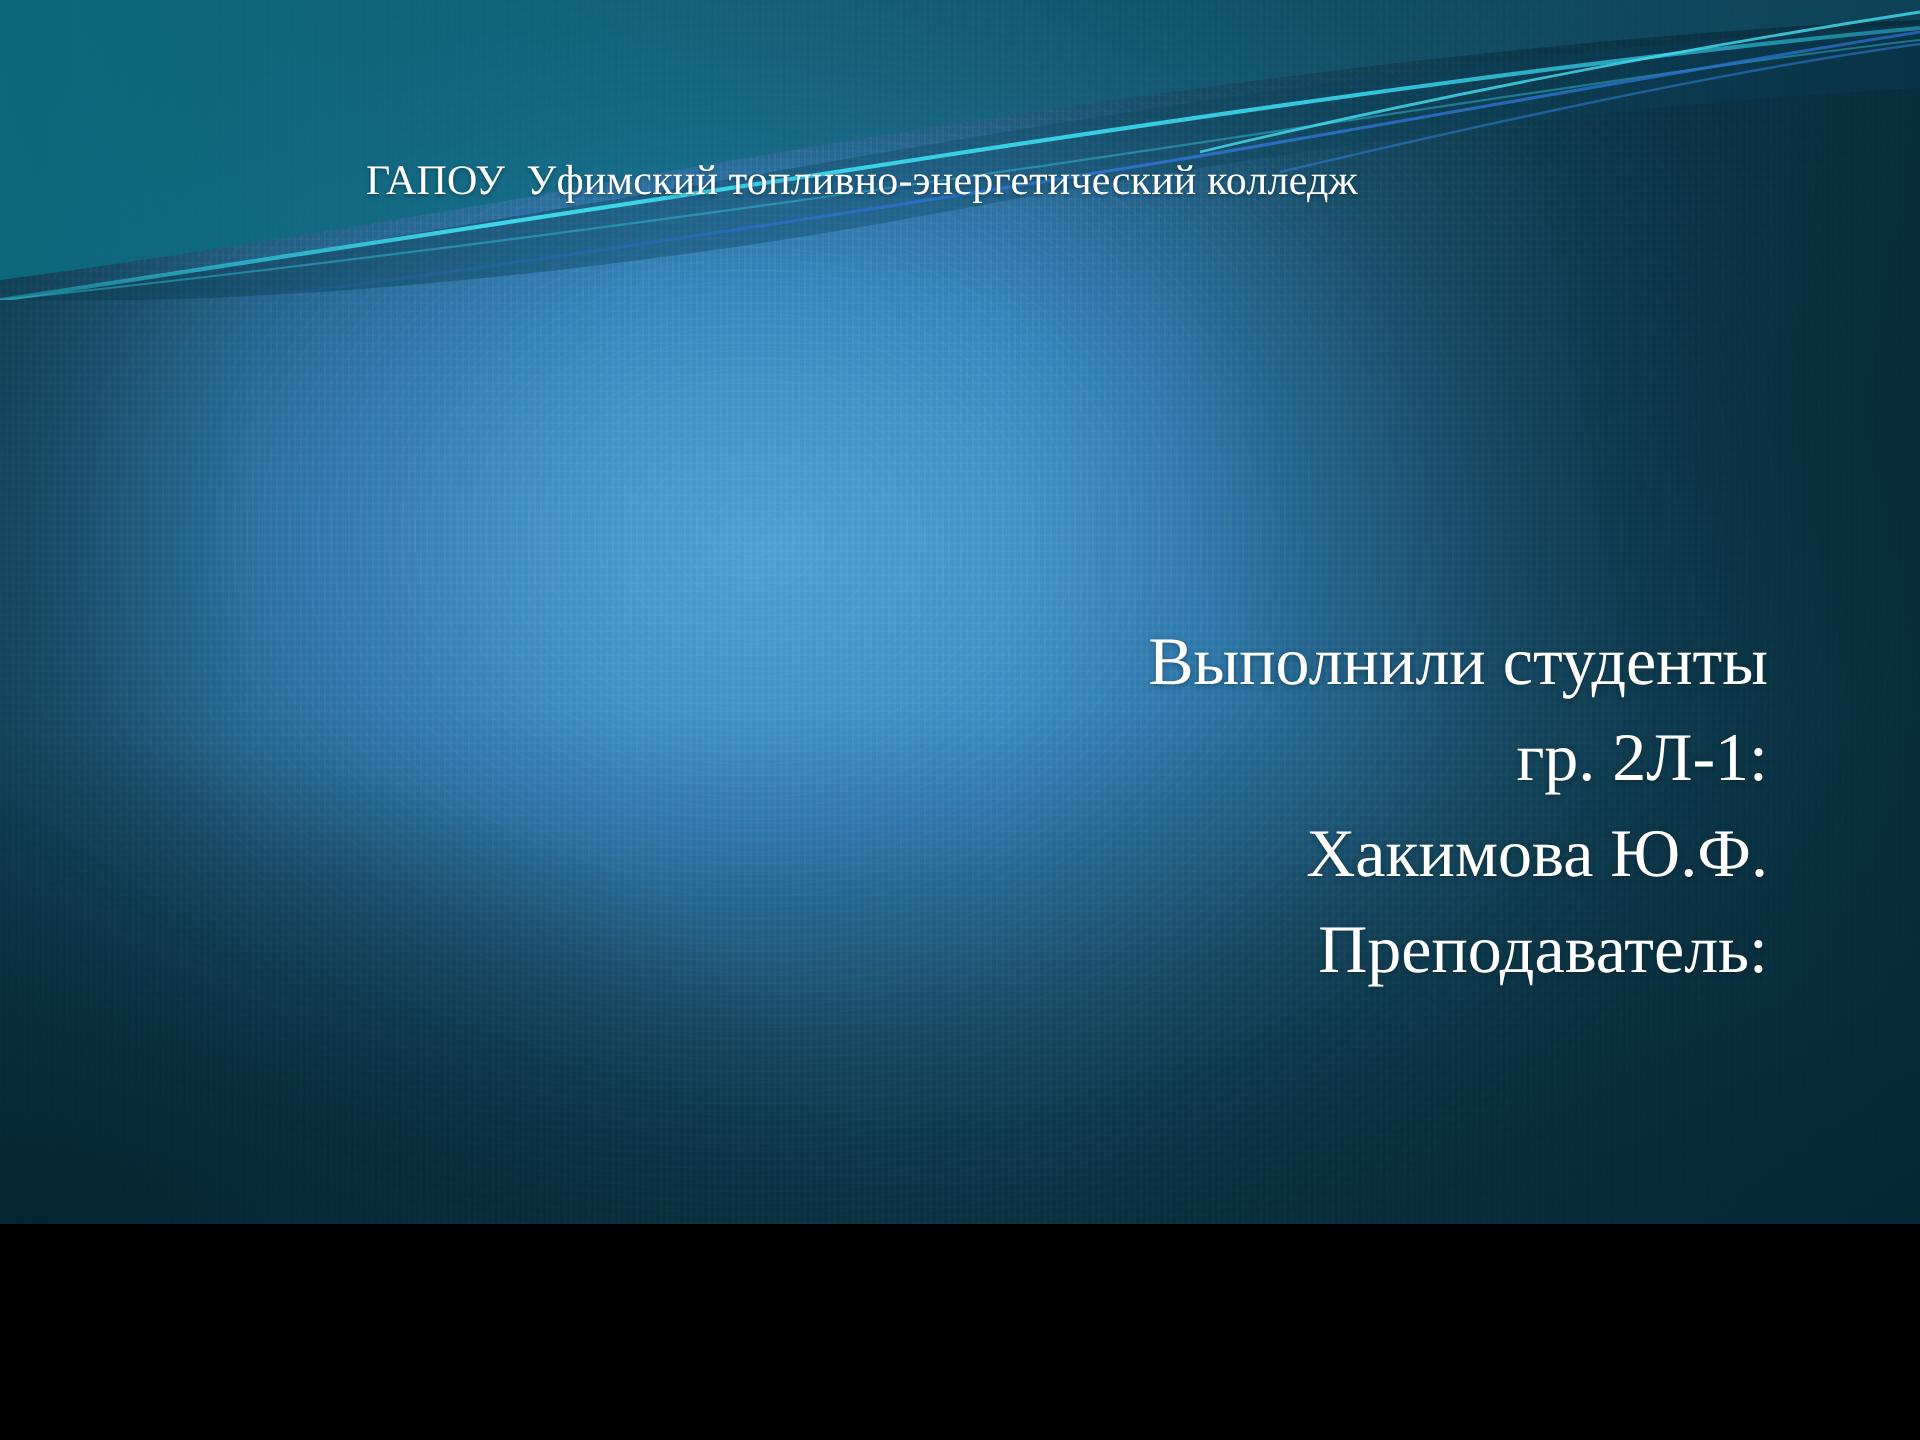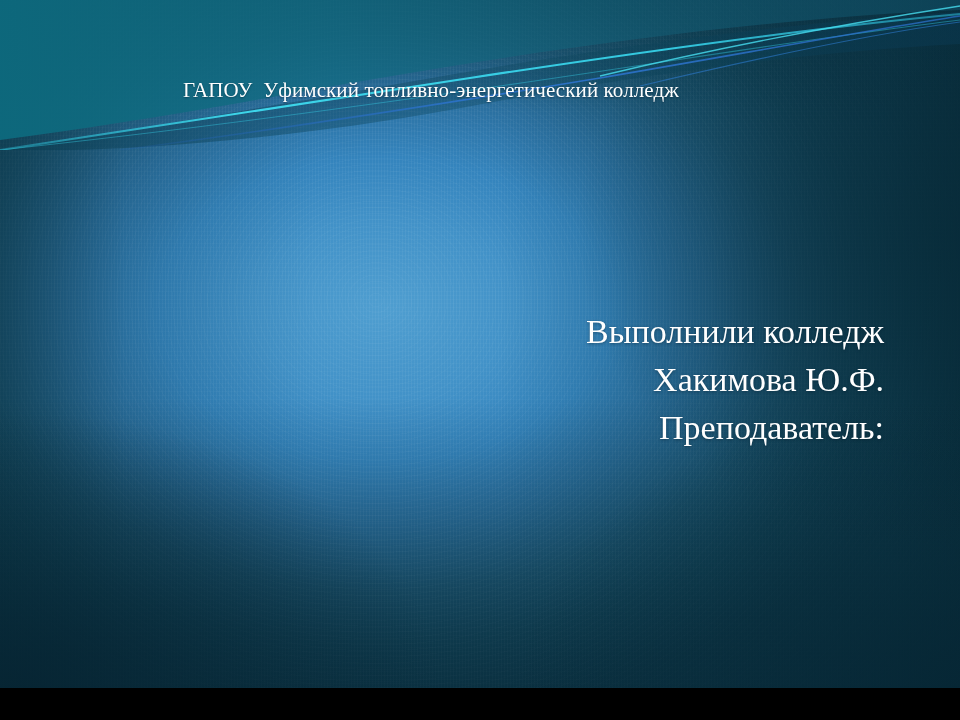--- a/index.html
+++ b/index.html
@@ -4,21 +4,21 @@
 <style>
   html, body {
     margin: 0;
     padding: 0;
     background: #000;
   }
 
   .slide {
     position: relative;
     width: 960px;
-    height: 688px;
+    height: 612px;
     overflow: hidden;
     background: #be185d;
     font-family: "Liberation Serif", "DejaVu Serif", serif;
   }
 
   
   .bg-base {
     position: absolute;
     inset: 0;
     background:
@@ -216,18 +216,19 @@
 
     <path d="M600,76 C700,52 830,26 960,6" fill="none" stroke="#47e0f2" stroke-width="1.4" opacity="0.80"></path>
 
     <path d="M640,86 C750,60 870,34 960,22" fill="none" stroke="#2f7fd8" stroke-width="1.2" opacity="0.55"></path>
   </svg>
 
   <div class="header-line">ГАПОУ  Уфимский топливно-энергетический колледж</div>
 
 
   <div class="subtitle-block">
-    <span class="sub-line">Выполнили колледж</span>
+    <span class="sub-line">Выполнили студенты</span>
+    <span class="sub-line">гр. 2Л-1:</span>
     <span class="sub-line">Хакимова Ю.Ф.</span>
     <span class="sub-line">Преподаватель:</span>
   </div>
 
 </div>
 
 </body></html>

